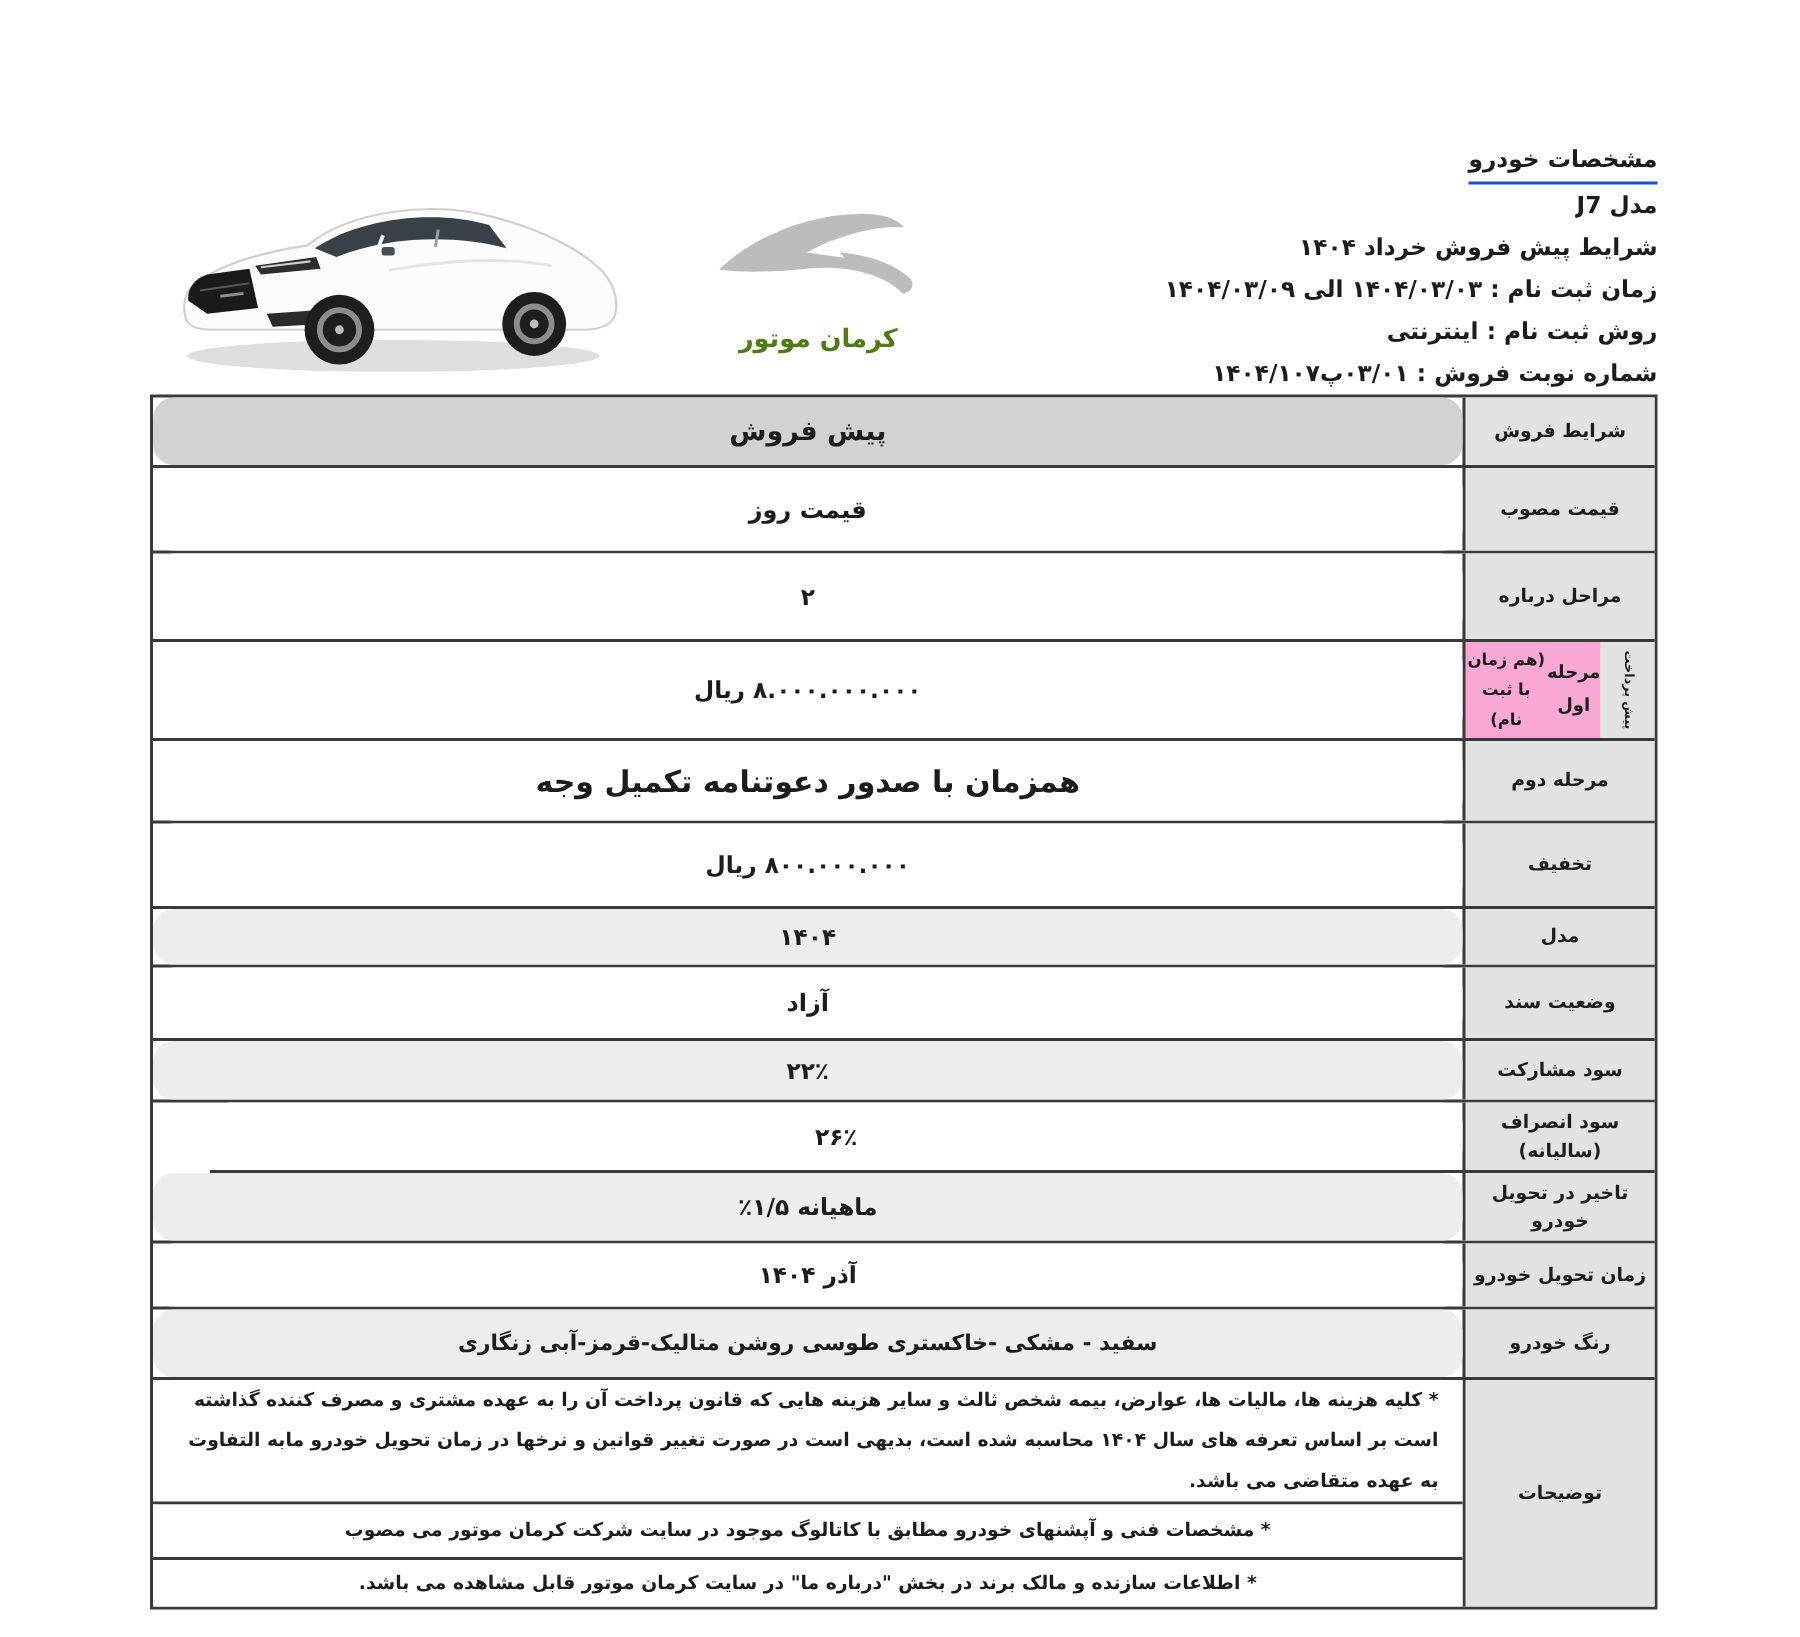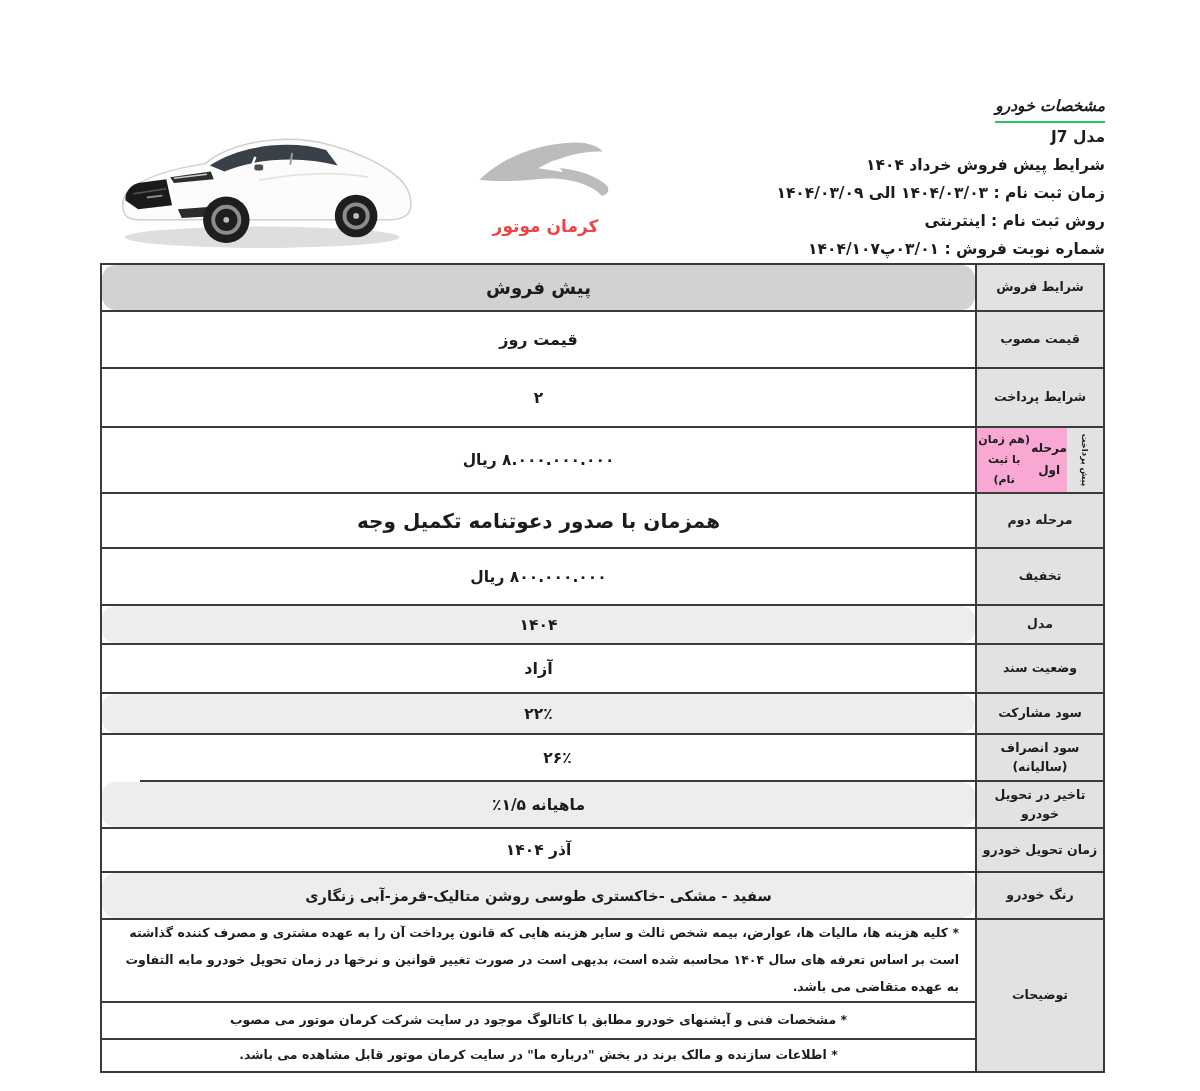--- a/index.html
+++ b/index.html
@@ -1,24 +1,24 @@
 <!DOCTYPE html>
 <html lang="fa"><head>
 <meta charset="utf-8">
 <style>
   html,body{margin:0;padding:0;background:#fff;}
   .page{position:relative;width:1200px;height:1091px;background:#ffffff;overflow:hidden;
         font-family:"DejaVu Sans","Liberation Sans",sans-serif;color:#1c1c1c;}
   
   .car-wrap{position:absolute;left:112px;top:108px;width:310px;height:150px;}
   .logo-wrap{position:absolute;left:448px;top:132px;width:195px;height:115px;text-align:center;}
-  .brand-name{margin-top:2px;font-size:17px;font-weight:bold;color:#ef4444;letter-spacing:.5px;}
+  .brand-name{margin-top:2px;font-size:17px;font-weight:bold;color:#4d7c0f;letter-spacing:.5px;}
   .specs{position:absolute;right:95px;top:92px;text-align:right;direction:rtl;font-weight:bold;}
   .specs div{font-size:15.5px;line-height:28px;white-space:nowrap;}
-  .specs .u{display:inline-block;border-bottom:2px solid #22c55e;padding-bottom:1px;font-style:italic;}
+  .specs .u{display:inline-block;border-bottom:2px solid #1d4ed8;padding-bottom:1px;}
   
   .tbl{position:absolute;left:100px;top:263px;width:1005px;direction:rtl;
        border:2.5px solid #3a3a3a;box-sizing:border-box;background:#fff;}
   .row{display:flex;box-sizing:border-box;border-bottom:2.5px solid #3a3a3a;}
   .row:last-child{border-bottom:none;}
   .hcell{width:128px;flex:0 0 128px;background:#e2e2e2;border-left:2.5px solid #3a3a3a;
          display:flex;align-items:center;justify-content:center;text-align:center;
          font-size:12.5px;font-weight:bold;box-sizing:border-box;line-height:1.5;}
   .vcell{flex:1;display:flex;align-items:center;justify-content:center;text-align:center;
          font-size:15.5px;font-weight:bold;box-sizing:border-box;background:#fff;padding:2px 10px;border-radius:14px;}
@@ -102,21 +102,21 @@
       <div class="hcell">شرایط فروش</div>
       <div class="vcell">پیش فروش</div>
     </div>
 
     <div class="row r2">
       <div class="hcell">قیمت مصوب</div>
       <div class="vcell">قیمت روز</div>
     </div>
 
     <div class="row r3">
-      <div class="hcell">شرایط پرداخت</div>
+      <div class="hcell">مراحل درباره</div>
       <div class="vcell">۲</div>
     </div>
 
     <div class="row r4">
       <div class="rot">
           <span>پیش پرداخت</span>
         </div>
       <div class="split">
         <div>مرحله اول</div>
         <div class="sub">(هم زمان با ثبت نام)</div>

